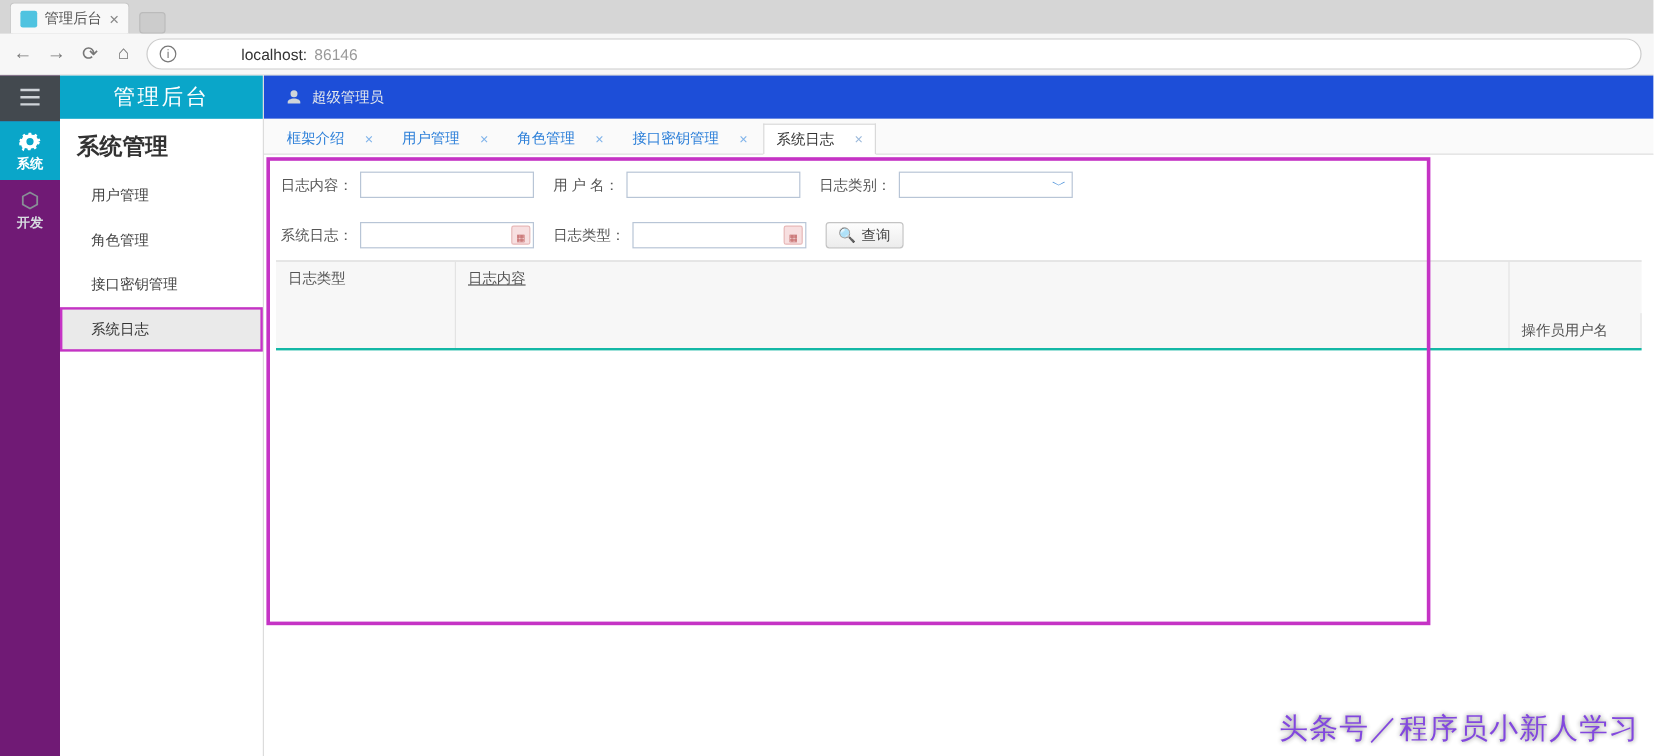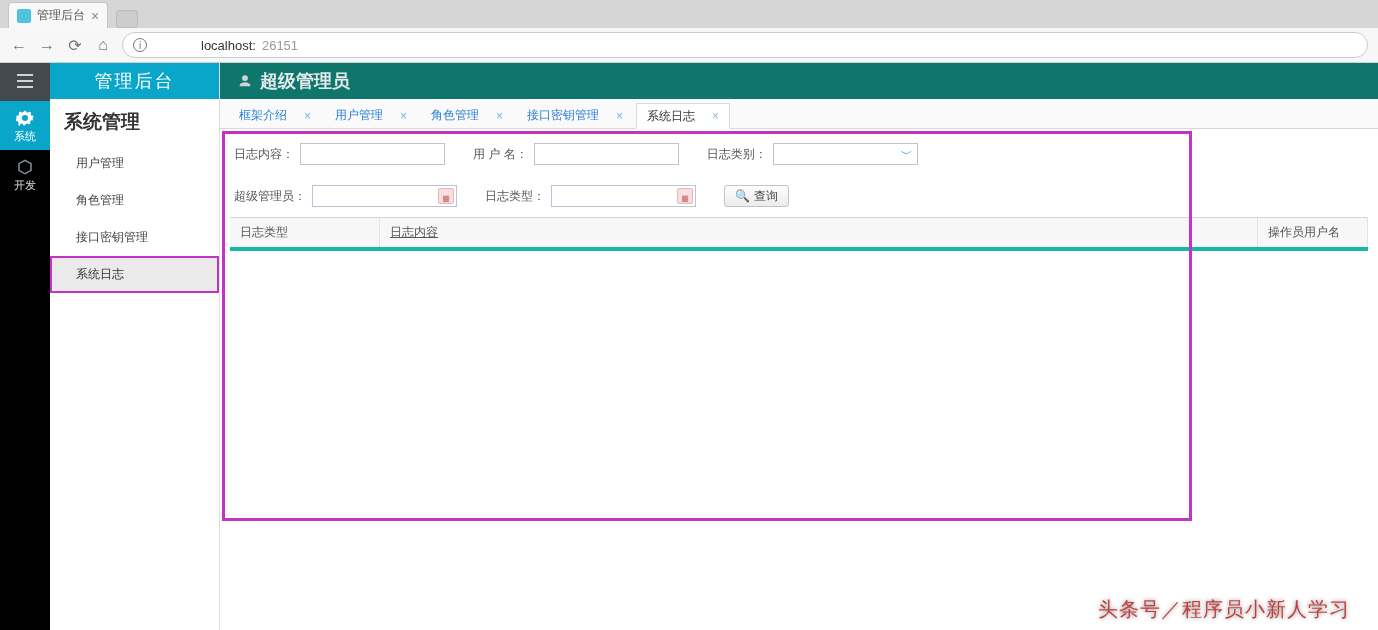--- a/index.html
+++ b/index.html
@@ -15,63 +15,63 @@
     .new-tab-btn { width: 22px; height: 18px; background: #ccc; margin-left: 8px; border-radius: 3px; border:1px solid #bbb; }
     .addr-bar { display: flex; align-items: center; height: 34px; padding: 0 10px; gap: 10px; background: #f7f7f7; }
     .addr-bar .nav-icon { color: #777; font-size: 16px; display:inline-flex; width:18px; justify-content:center; }
     .addr-field { flex: 1; display: flex; align-items: center; height: 26px; border: 1px solid #ccc; border-radius: 13px; padding: 0 10px; background: #fff; font-size: 13px; color: #333; gap: 6px; }
     .addr-field .info-icon { display:inline-flex; width:14px; height:14px; border:1px solid #777; border-radius:50%; align-items:center; justify-content:center; font-size:10px; color:#777; }
     .addr-field .host-dark { color:#333;padding-left:48px; }
     .addr-field .host-light { color:#999; }
 
     
     .app { display: flex; height: calc(630px - 62px); }
-    .iconrail { width: 50px; background: #000000; display: flex; flex-direction: column; align-items: center; color: #d7dbe0; }
+    .iconrail { width: 50px; background: #701a75; display: flex; flex-direction: column; align-items: center; color: #d7dbe0; font-weight: bold; }
     .rail-item { width: 100%; padding: 8px 0 6px; text-align: center; font-size: 11px; cursor: pointer; }
     .rail-item.list-icon { background:#43494f; padding:10px 0; }
     .rail-item.active { background: #0aa6c9; color: #fff; }
     .rail-item svg { display:block; margin:0 auto 2px; }
     .rail-item .lbl { display:block; }
 
     .sidebar { width: 170px; background: #fff; border-right: 1px solid #dcdcdc; }
     .brand { height: 36px; background: #0aa6c9; color: #fff; font-size: 18px; display:flex; align-items:center; justify-content:center; letter-spacing:2px; }
     .sb-group { padding: 10px 14px; font-size: 19px; font-weight: bold; color: #333; }
     .sb-item { padding: 10px 14px 10px 26px; font-size: 12px; color: #444; cursor:pointer; }
     .sb-item.active { background: #eaeaea; color:#333; }
     .sb-highlight { outline: 2px solid #c533c5; outline-offset: -2px; }
 
     .main { flex: 1; display: flex; flex-direction: column; min-width: 0; }
-    .topbar { height: 36px; background: #0f766e; color: #e6e9ec; display: flex; align-items: center; padding: 0 18px; font-size: 18px; gap:8px;font-weight:bold; }
+    .topbar { height: 36px; background: #1d4ed8; color: #e6e9ec; display: flex; align-items: center; padding: 0 18px; font-size: 12px; gap:8px; }
     .tabstrip { display: flex; align-items: flex-end; height: 30px; border-bottom: 1px solid #d9d9d9; background:#fafafa; padding-left: 8px; gap: 2px; }
     .content-tab { display:flex; align-items:center; gap:17px; height: 26px; padding: 0 10px; font-size: 12px; color: #2a7ed8; cursor:pointer; border:1px solid transparent; border-bottom:none; }
     .content-tab .tab-x { font-size: 12px; color:#7fb3ea; }
     .content-tab.active { background: #fff; border-color: #d9d9d9; border-bottom: 1px solid #fff; color: #333; position: relative; top:1px; }
     .content-tab.active .tab-x { color:#9bb9db; }
 
     .content { position: relative; flex: 1; background: #fff; padding: 10px; }
     .magenta-box { position:absolute; left:2px; top:2px; width:970px; height:390px; border:3px solid #c533c5; pointer-events:none; }
 
-    .filter-form { display:flex; flex-wrap:wrap; gap:10px 28px; font-size:12px; color:#555; padding:4px 4px 10px; }
+    .filter-form { display:flex; flex-wrap:wrap; gap:10px 16px; font-size:12px; color:#555; padding:4px 4px 10px; }
     .form-field { display:flex; align-items:center; gap:6px; }
     .form-field label { white-space:nowrap; }
     .txt-input { height:22px; width:145px; border:1px solid #b8c5d6; background:#fff; padding:0 4px; }
     .combo { display:flex; align-items:center; height:22px; width:145px; border:1px solid #b8c5d6; background:#fff; justify-content:flex-end; padding:0 4px; }
     .combo .chev { color:#4a90d9; font-size:12px; }
     .date-input { display:flex; align-items:center; height:22px; width:145px; border:1px solid #b8c5d6; background:#fff; justify-content:flex-end; padding:0 2px; }
     .date-input .cal { width:16px; height:16px; background:#f7dfe0; border:1px solid #e7b8b8; border-radius:2px; display:flex; align-items:flex-end; justify-content:center; font-size:8px; color:#c06060; }
     .btn { display:inline-flex; align-items:center; gap:4px; height:22px; padding:0 10px; border:1px solid #c4c4c4; border-radius:3px; background:linear-gradient(#fdfdfd,#ececec); font-size:12px; color:#444; cursor:pointer; }
     .btn .mag { color:#c56b1e; font-size:12px; }
 
-    .grid-head { display:flex; border-top:1px solid #d9d9d9; border-bottom:4px solid #14b8a6; background:#f7f7f7; font-size:12px; color:#555; }
+    .grid-head { display:flex; border-top:1px solid #d9d9d9; border-bottom:2px solid #14b8a6; background:#f7f7f7; font-size:12px; color:#555; }
     .grid-head .col { padding:6px 10px; border-right:1px solid #e3e3e3; }
     .col-type { width:150px; }
     .col-content { flex:1;text-decoration:underline; }
-    .col-user { width:110px; text-align:left; }
-
-    .watermark { position:absolute; right:28px; bottom:8px; font-size:20px; color:#b91c1c; opacity:.85; text-shadow:0 0 4px rgba(0,0,0,.6); font-weight:500; letter-spacing:1px; }
+    .col-user { width:110px; text-align:left;margin-top:43px; }
+
+    .watermark { position:absolute; right:12px; bottom:8px; font-size:24px; color:#6d28d9; opacity:.85; text-shadow:0 0 4px rgba(0,0,0,.6); font-weight:500; letter-spacing:1px; }
   </style>
 </head>
 <body>
 
 <div class="browser-chrome">
   <div class="tab-bar">
     <div class="browser-tab">
       <span class="favicon"></span>
       <span>管理后台</span>
       <span class="close">×</span>
@@ -79,21 +79,21 @@
     <div class="new-tab-btn"></div>
   </div>
   <div class="addr-bar">
     <span class="nav-icon">←</span>
     <span class="nav-icon">→</span>
     <span class="nav-icon">⟳</span>
     <span class="nav-icon">⌂</span>
     <div class="addr-field">
       <span class="info-icon">i</span>
       <span class="host-dark">localhost:</span>
-        <span class="host-light">26151</span>
+        <span class="host-light">86146</span>
     </div>
   </div>
 </div>
 
 <div class="app">
   <div class="iconrail">
     <div class="rail-item list-icon">
       <svg width="20" height="16" viewBox="0 0 20 16">
           <path stroke="#cfd4d9" stroke-width="2" d="M2 2h16M2 8h16M2 14h16"></path>
         </svg>
@@ -164,21 +164,21 @@
           <input class="txt-input" style="">
         </div>
         <div class="form-field">
           <label>日志类别：</label>
           <div class="combo">
               <span class="chev">﹀</span>
             </div>
         </div>
         <div style="flex-basis:100%; height:0;"></div>
         <div class="form-field">
-          <label>超级管理员：</label>
+          <label>系统日志：</label>
           <div class="date-input">
               <span class="cal">▦</span>
             </div>
         </div>
         <div class="form-field">
           <label>日志类型：</label>
           <div class="date-input">
               <span class="cal">▦</span>
             </div>
         </div>

